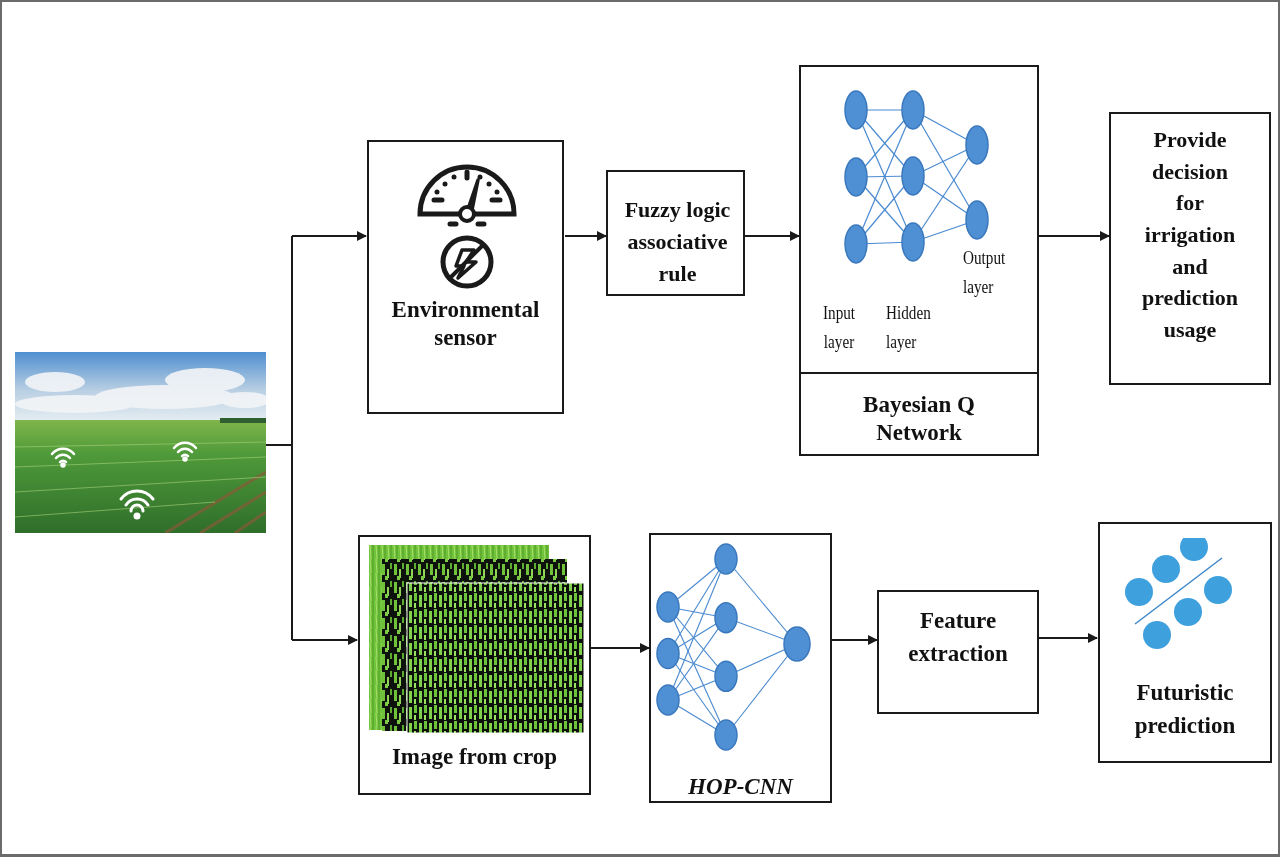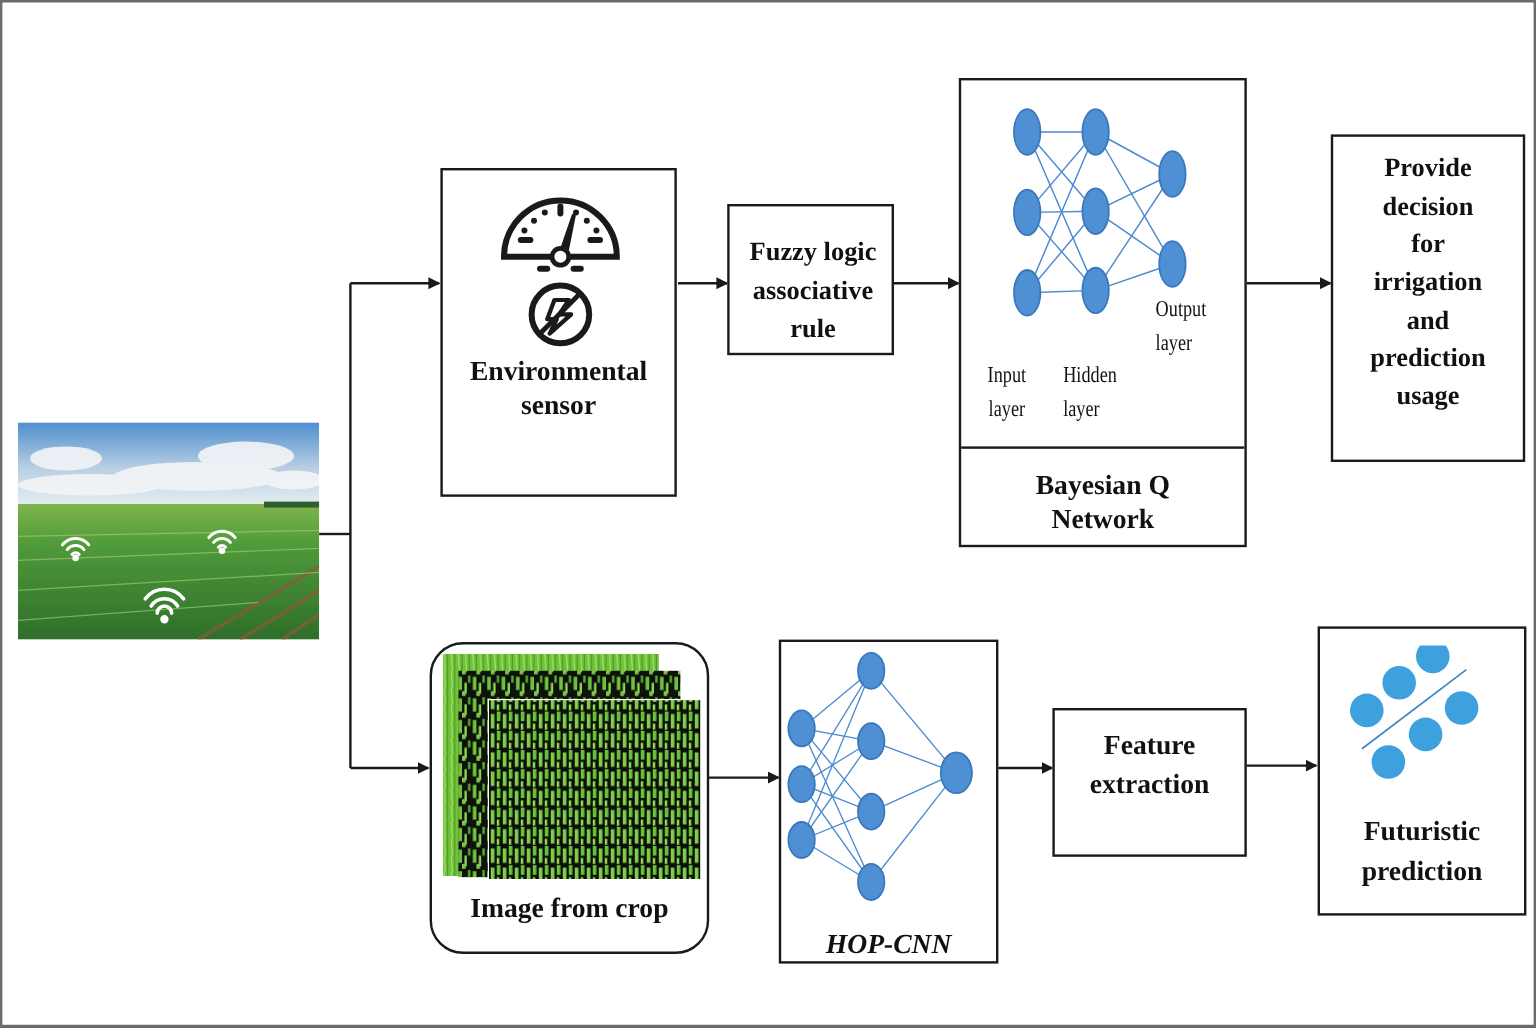--- a/index.html
+++ b/index.html
@@ -177,21 +177,21 @@
       <div>Provide</div>
       <div>decision</div>
       <div>for</div>
       <div>irrigation</div>
       <div>and</div>
       <div>prediction</div>
       <div>usage</div>
     </div>
 </div>
 
-<div class="box" style="left:358px;top:535px;width:233px;height:260px;border-radius:28px;">
+<div class="box" style="left:358px;top:535px;width:233px;height:260px;">
   <svg style="position:absolute;left:9px;top:8px;" width="215" height="190" viewBox="0 0 215 190">
     <defs>
       <pattern id="grass" width="6" height="14" patternUnits="userSpaceOnUse">
         <rect width="6" height="14" fill="#6fc23a"></rect>
         <line x1="1" y1="0" x2="2" y2="14" stroke="#a6e06a" stroke-width="1"></line>
         <line x1="4" y1="0" x2="4" y2="14" stroke="#4f9a28" stroke-width="1"></line>
       </pattern>
       <pattern id="seg" width="12" height="18" patternUnits="userSpaceOnUse">
         <rect width="12" height="18" fill="#0e120c"></rect>
         <rect x="1" y="1" width="3" height="11" fill="#6fc23a"></rect>

